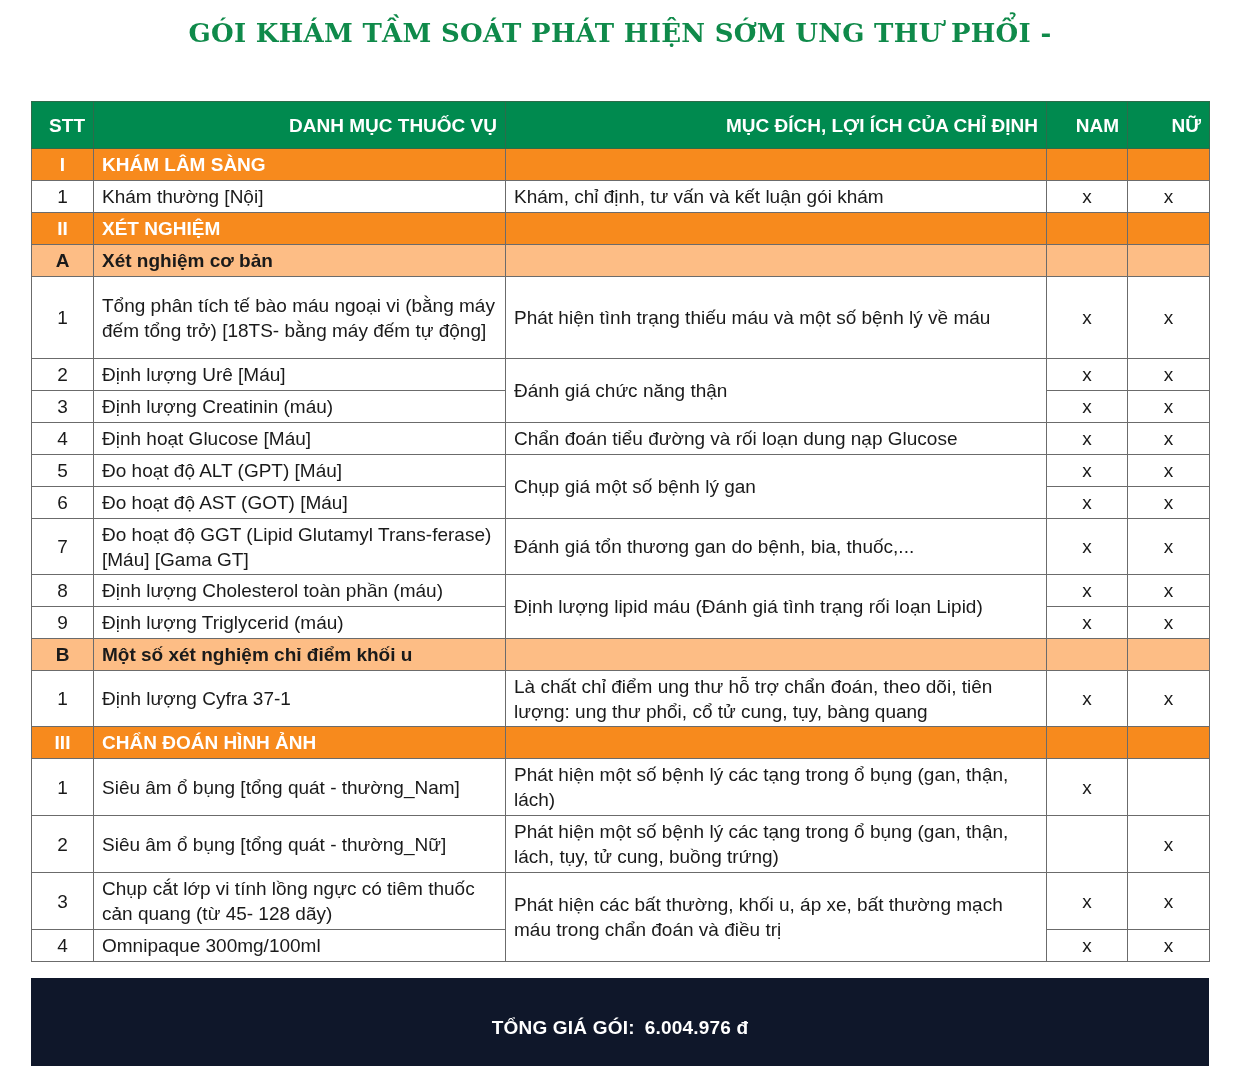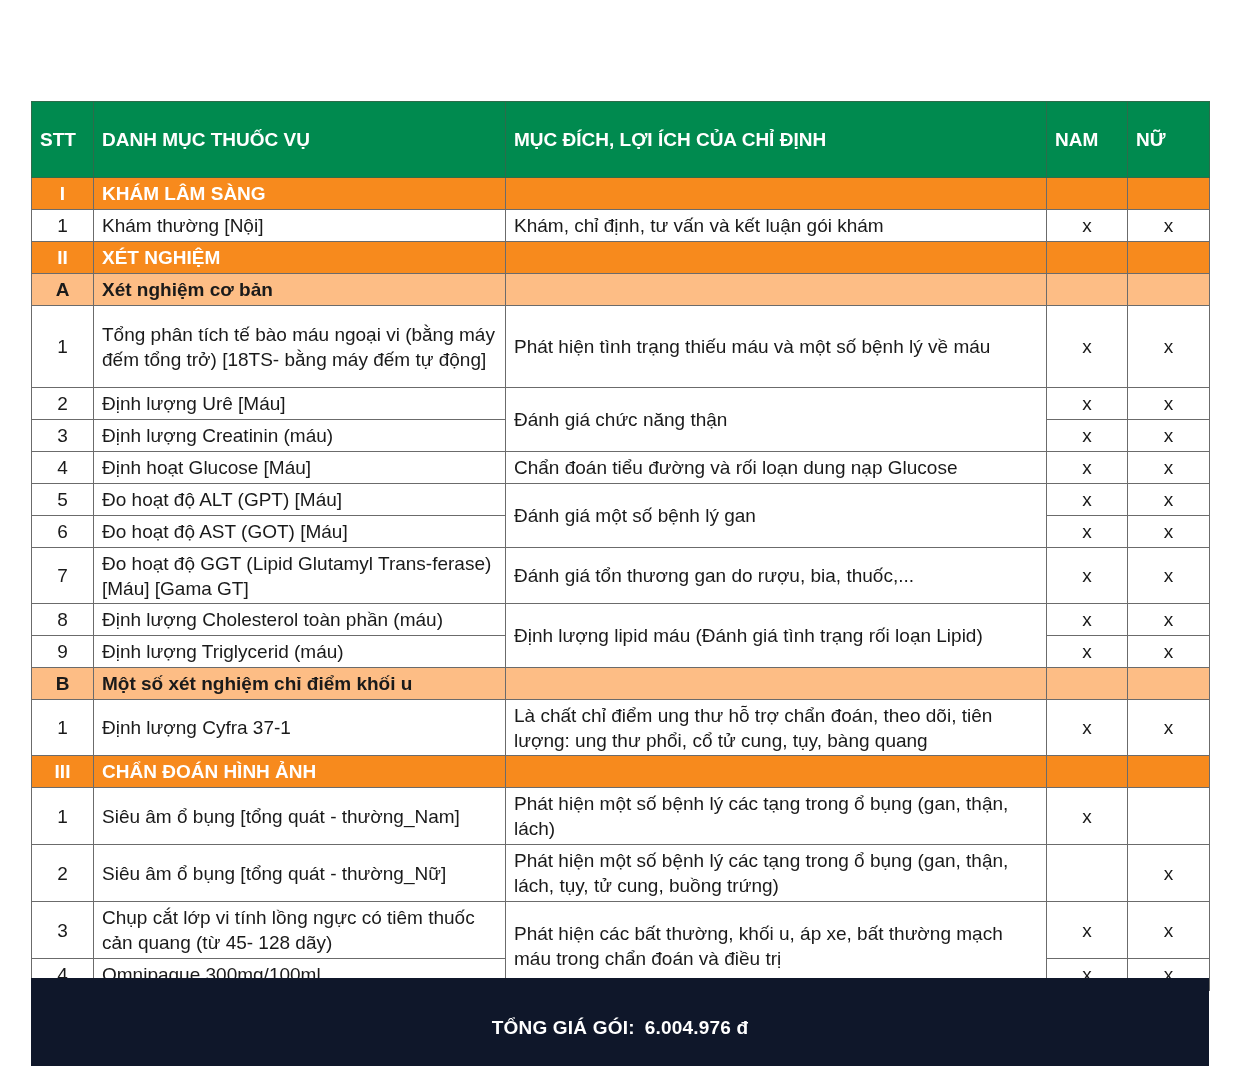--- a/index.html
+++ b/index.html
@@ -15,40 +15,41 @@
 
   table.pkg {
     position: absolute; left: 31px; top: 101px; width: 1178px;
     border-collapse: collapse; table-layout: fixed;
   }
   table.pkg td, table.pkg th {
     border: 1px solid #6b6b6b; font-size: 19px; line-height: 25px;
     vertical-align: middle; padding: 0 8px; overflow: hidden;
   }
   th {
-    background: #008a4f; color: #ffffff; font-weight: bold; height: 76px;
-    text-align: left; font-size: 19px; border-color: #2e6b4a !important;
+    background: #008a4f; color: #ffffff; font-weight: bold; height: 47px;
+    text-align: right; font-size: 19px; border-color: #2e6b4a !important;
   }
   td.stt { text-align: center; padding: 0 2px; }
   tr.sec td { background: #f78a1d; color: #ffffff; font-weight: bold; height: 32px; }
   tr.sub td { background: #fdbd85; color: #1a1a1a; font-weight: bold; height: 32px; }
   tr.r32 td { height: 32px; }
   td.mark { text-align: center; font-size: 18px; }
 
   .footer {
     position: absolute; left: 31px; top: 978px; width: 1178px; height: 100px;
     background: #0f172a; color: #ffffff; display: flex; align-items: center; justify-content: center;
     font-weight: bold; font-size: 19px; letter-spacing: 0.2px;
   }
   .footer span + span { margin-left: 10px; }
 </style>
 </head>
 <body>
 
 <div class="title">
+  <div>GÓI KHÁM TẦM SOÁT PHÁT HIỆN SỚM UNG THƯ PHỔI -</div>
 </div>
 
 <table class="pkg">
   <colgroup>
     <col style="width:62px">
       <col style="width:412px">
       <col style="width:541px">
       <col style="width:81px">
       <col style="width:82px">
   </colgroup>
@@ -115,34 +116,34 @@
     <tr class="r32">
       <td class="stt">4</td>
       <td>Định hoạt Glucose [Máu]</td>
       <td>Chẩn đoán tiểu đường và rối loạn dung nạp Glucose</td>
       <td class="mark">x</td>
       <td class="mark">x</td>
     </tr>
     <tr class="r32">
       <td class="stt">5</td>
       <td>Đo hoạt độ ALT (GPT) [Máu]</td>
-      <td rowspan="2">Đánh giá một số bệnh lý gan</td>
+      <td rowspan="2">Chụp giá một số bệnh lý gan</td>
       <td class="mark">x</td>
       <td class="mark">x</td>
     </tr>
     <tr class="r32">
       <td class="stt">6</td>
       <td>Đo hoạt độ AST (GOT) [Máu]</td>
       <td class="mark">x</td>
       <td class="mark">x</td>
     </tr>
     <tr style="height:56px">
       <td class="stt">7</td>
       <td>Đo hoạt độ GGT (Lipid Glutamyl Trans-ferase) [Máu] [Gama GT]</td>
-      <td>Đánh giá tổn thương gan do rượu, bia, thuốc,...</td>
+      <td>Đánh giá tổn thương gan do bệnh, bia, thuốc,...</td>
       <td class="mark">x</td>
       <td class="mark">x</td>
     </tr>
     <tr class="r32">
       <td class="stt">8</td>
       <td>Định lượng Cholesterol toàn phần (máu)</td>
       <td rowspan="2">Định lượng lipid máu (Đánh giá tình trạng rối loạn Lipid)</td>
       <td class="mark">x</td>
       <td class="mark">x</td>
     </tr>

